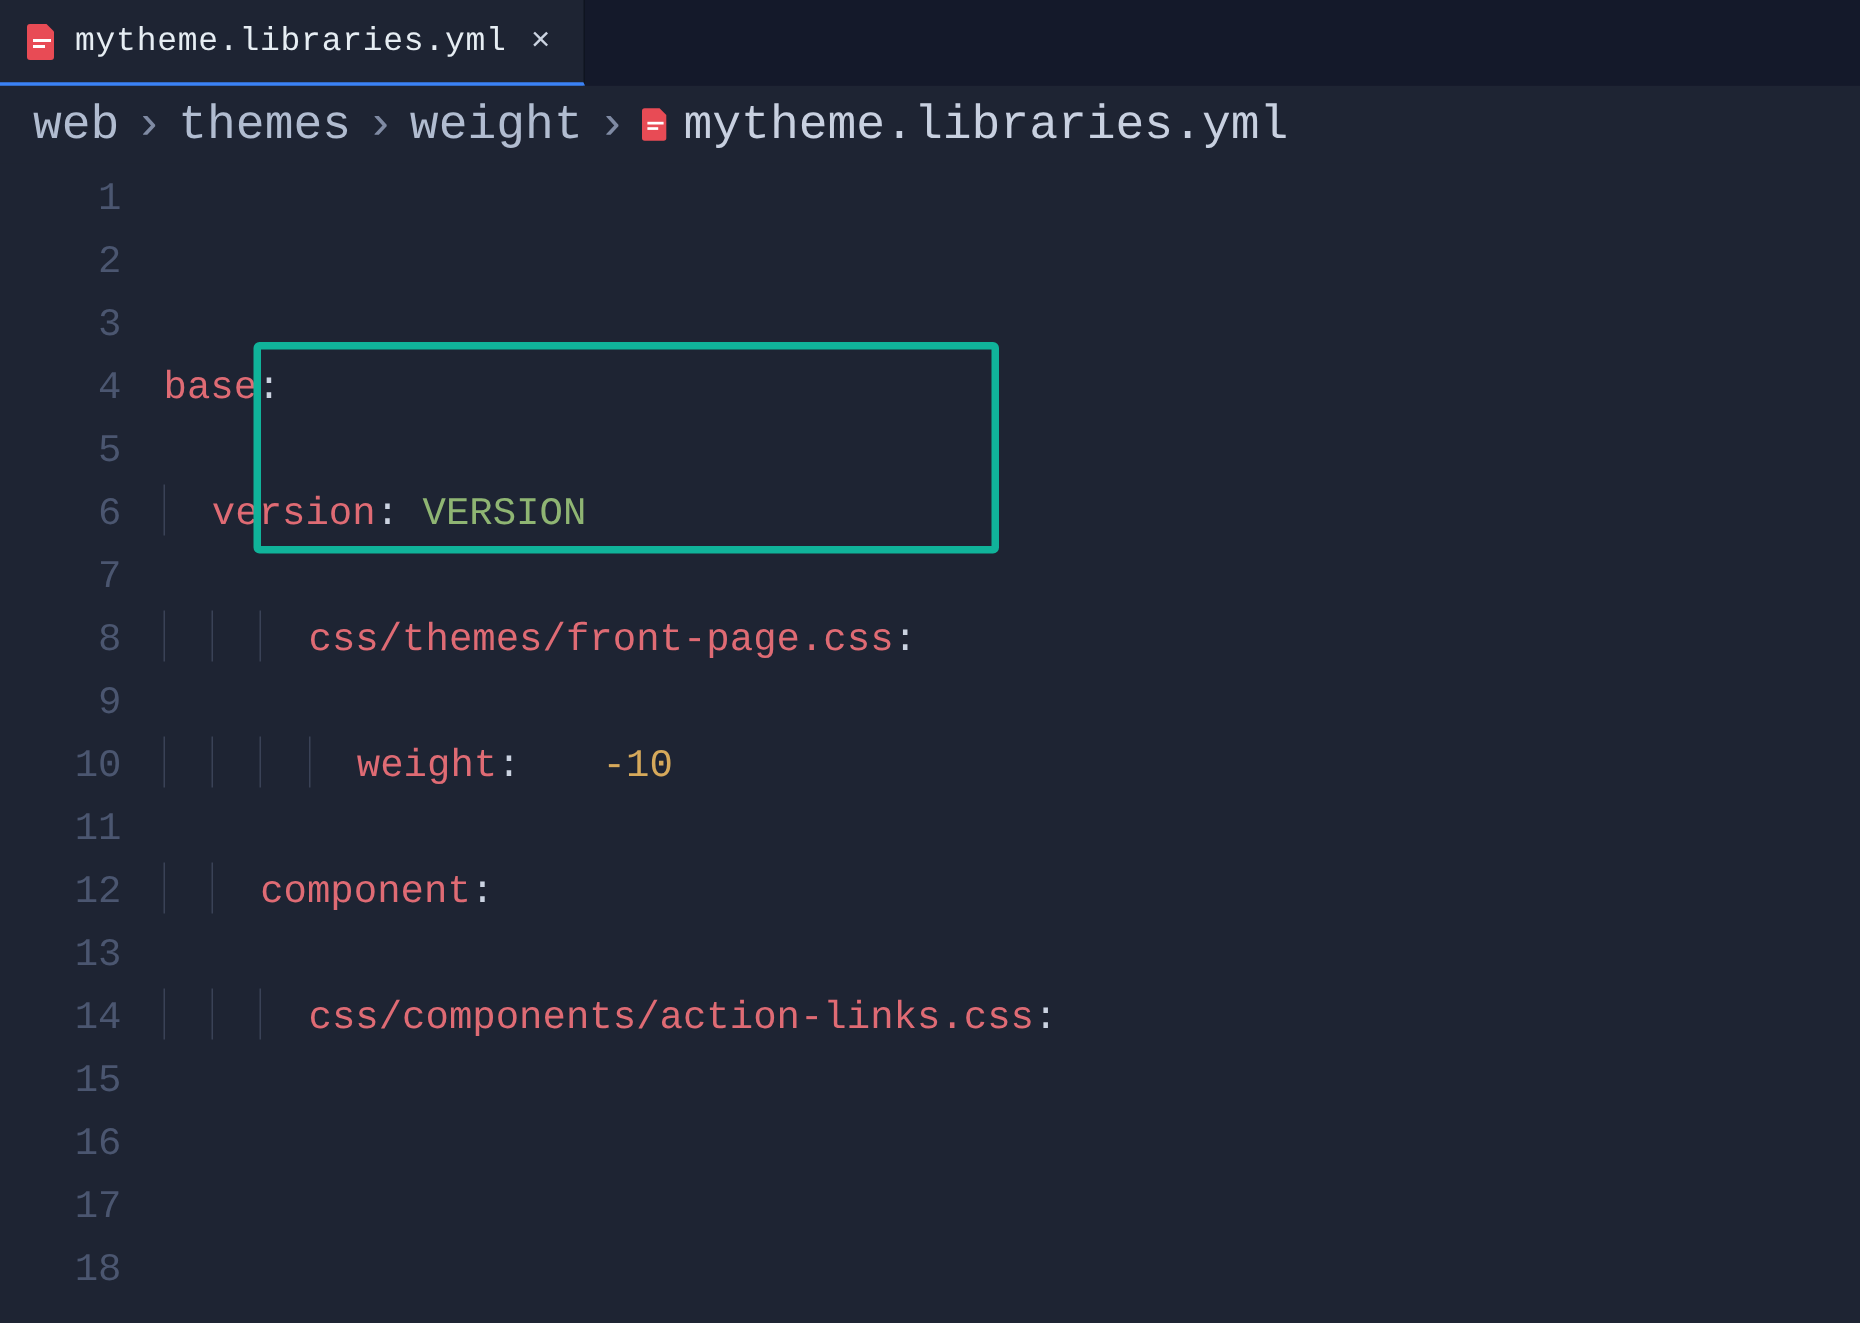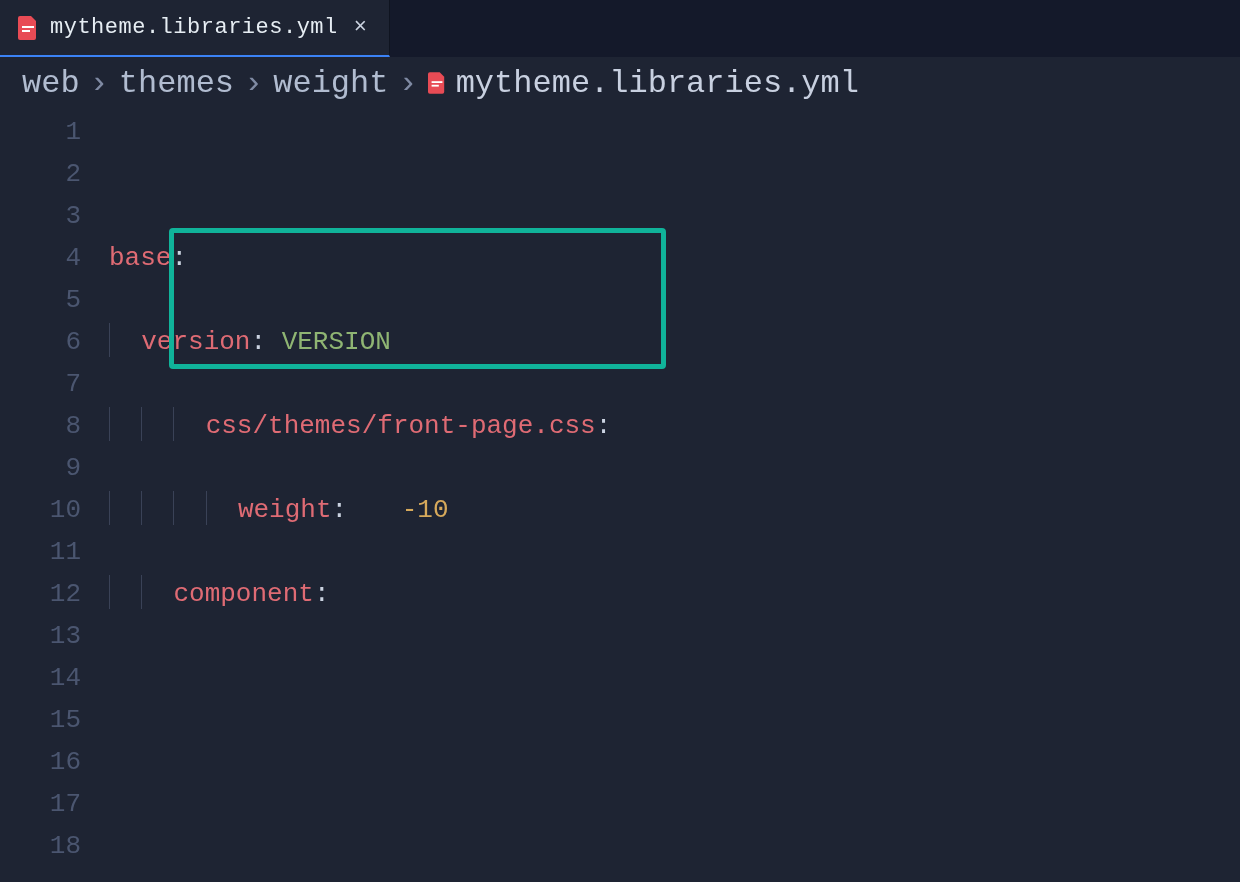--- a/index.html
+++ b/index.html
@@ -169,20 +169,21 @@
       <div>18</div>
     </div>
   <div class="code" id="code">
     
     <div class="highlight-box" style="left:60px; top:117px; width:497px; height:141px;"></div>
 <div><span class="key">base</span><span class="punct">:</span></div>
 <div><span class="guide"></span>  <span class="key">version</span><span class="punct">:</span> <span class="val-ver">VERSION</span></div>
 <div><span class="guide"></span>  <span class="guide"></span>  <span class="guide"></span>  <span class="key">css/themes/front-page.css</span><span class="punct">:</span></div>
 <div><span class="guide"></span>  <span class="guide"></span>  <span class="guide"></span>  <span class="guide"></span>  <span class="key">weight</span><span class="punct">:</span> <span class="num">-10</span></div>
 <div><span class="guide"></span>  <span class="guide"></span>  <span class="key">component</span><span class="punct">:</span></div>
+<div><span class="guide"></span>  <span class="guide"></span>  <span class="guide"></span>  <span class="key">css/components/action-links.css</span><span class="punct">:</span></div>
 
 
 
 
 
 
 
 
 
 

